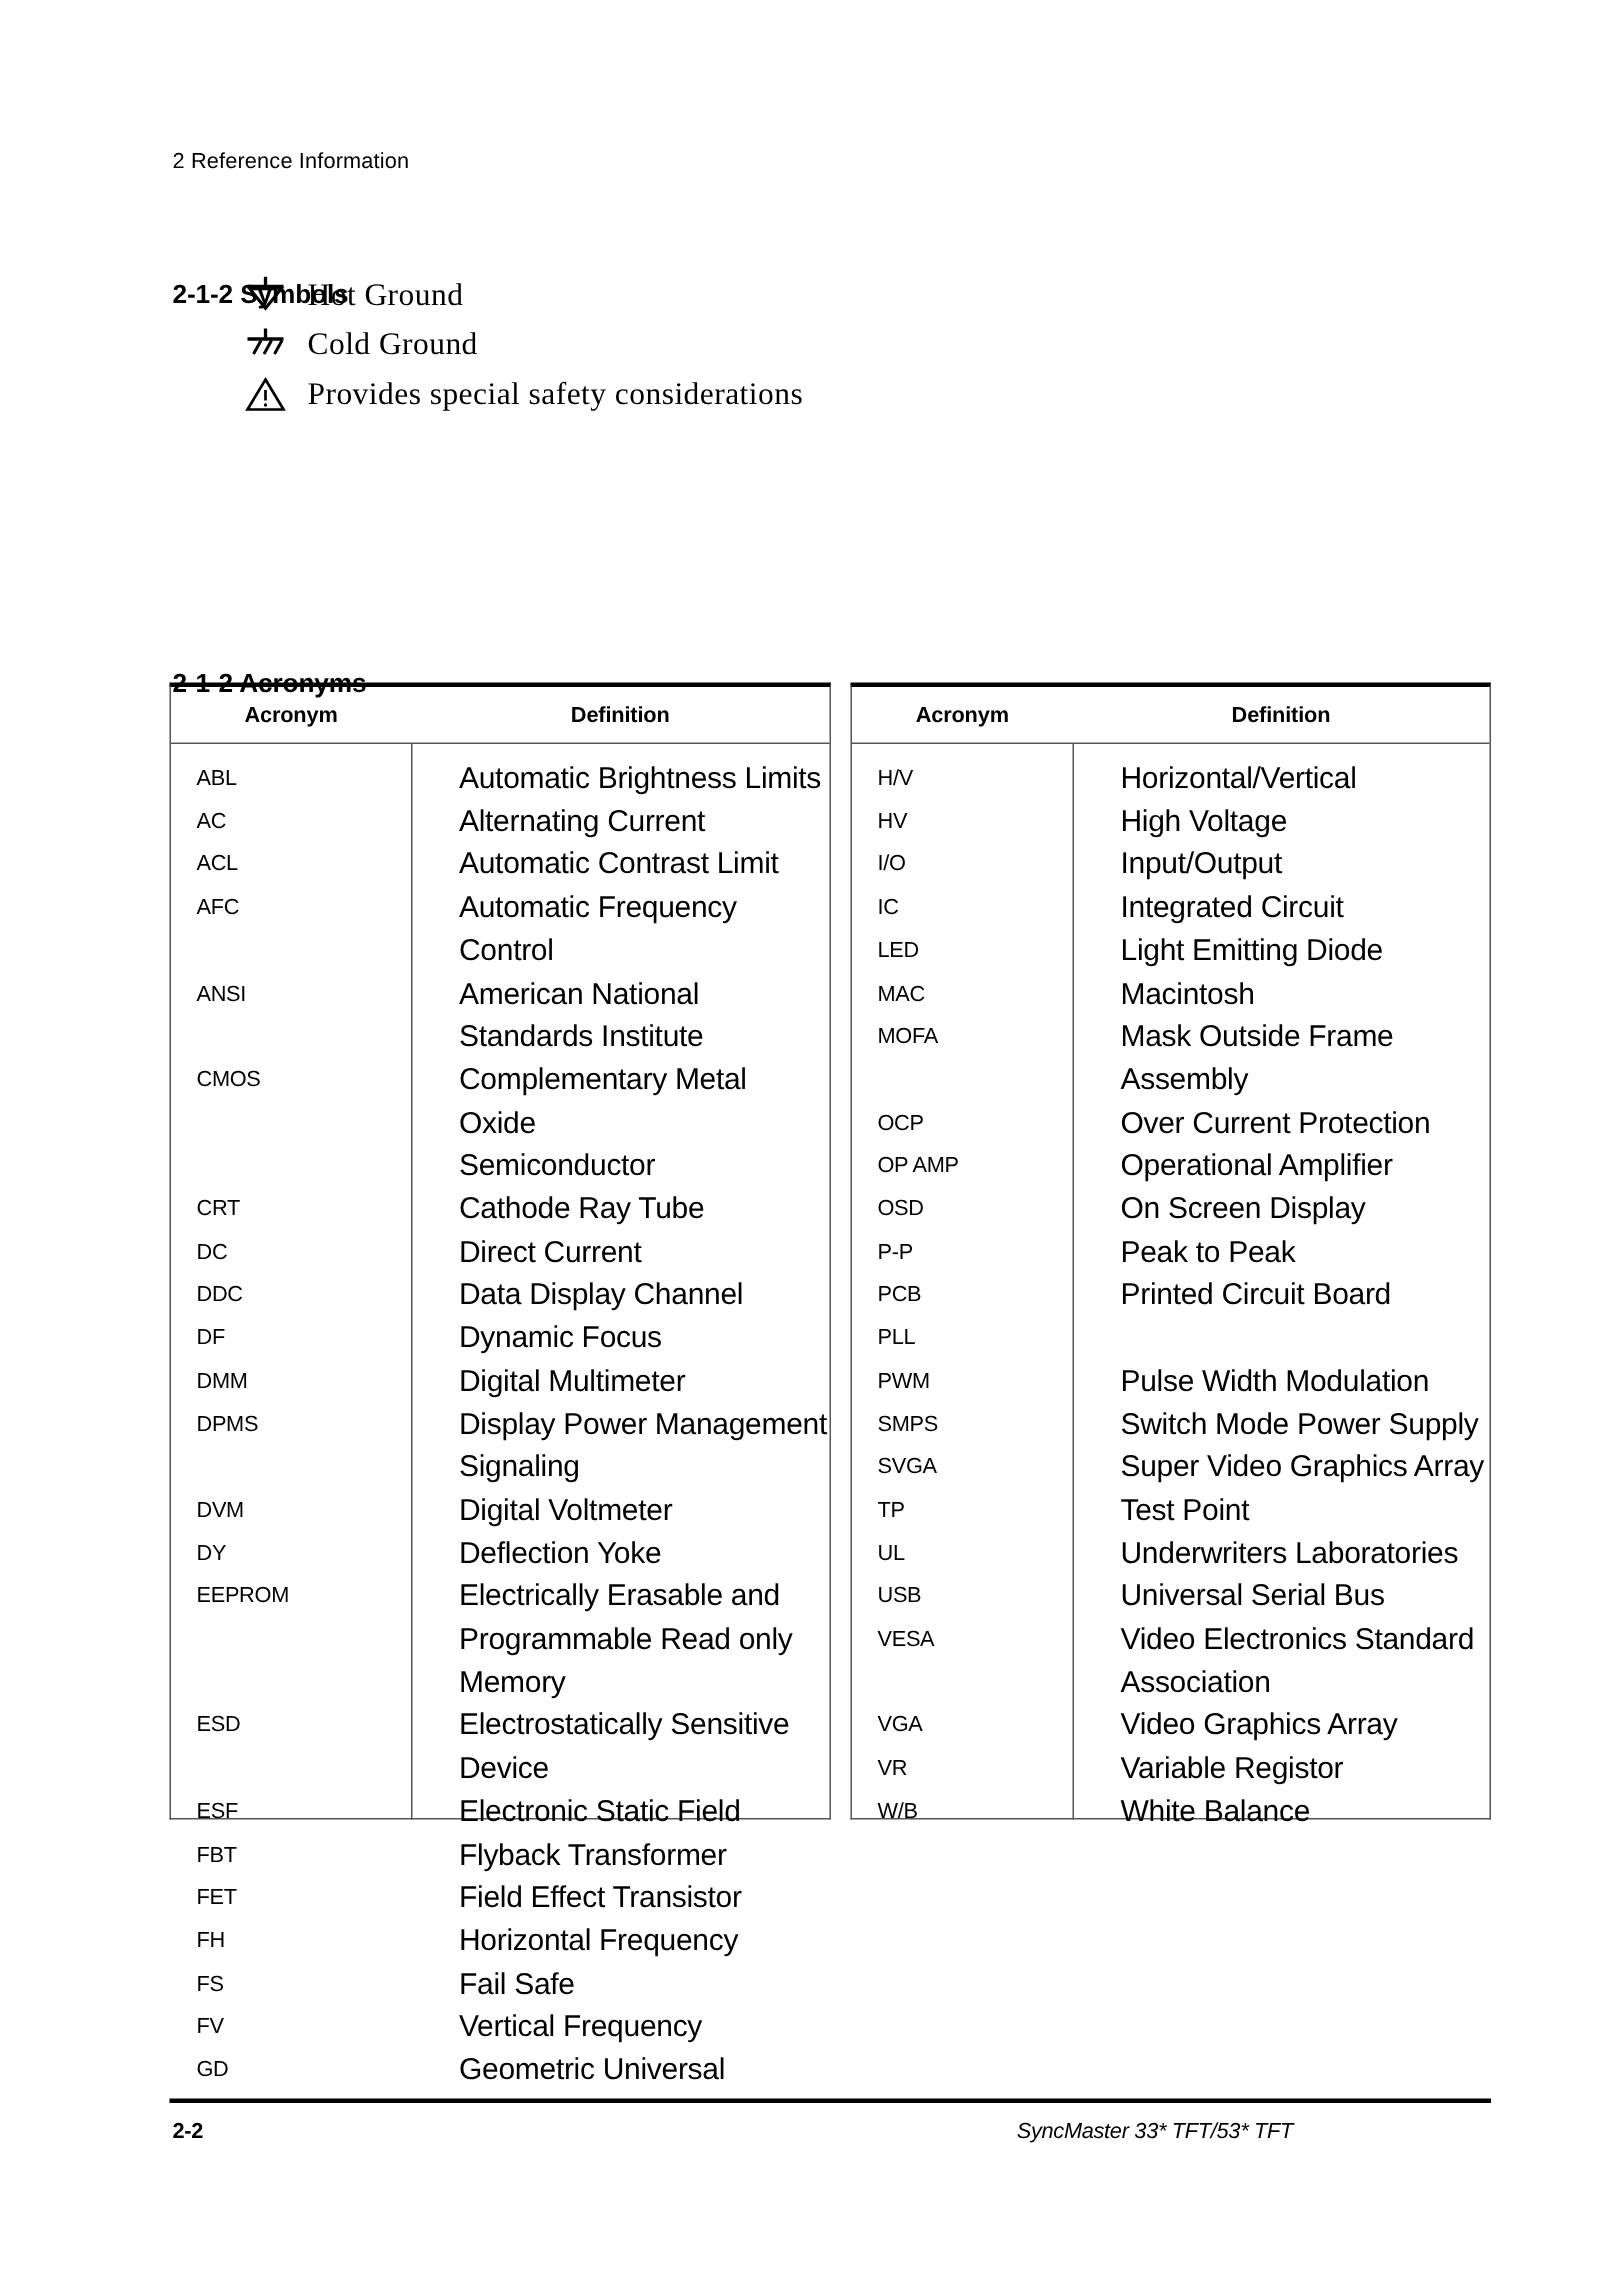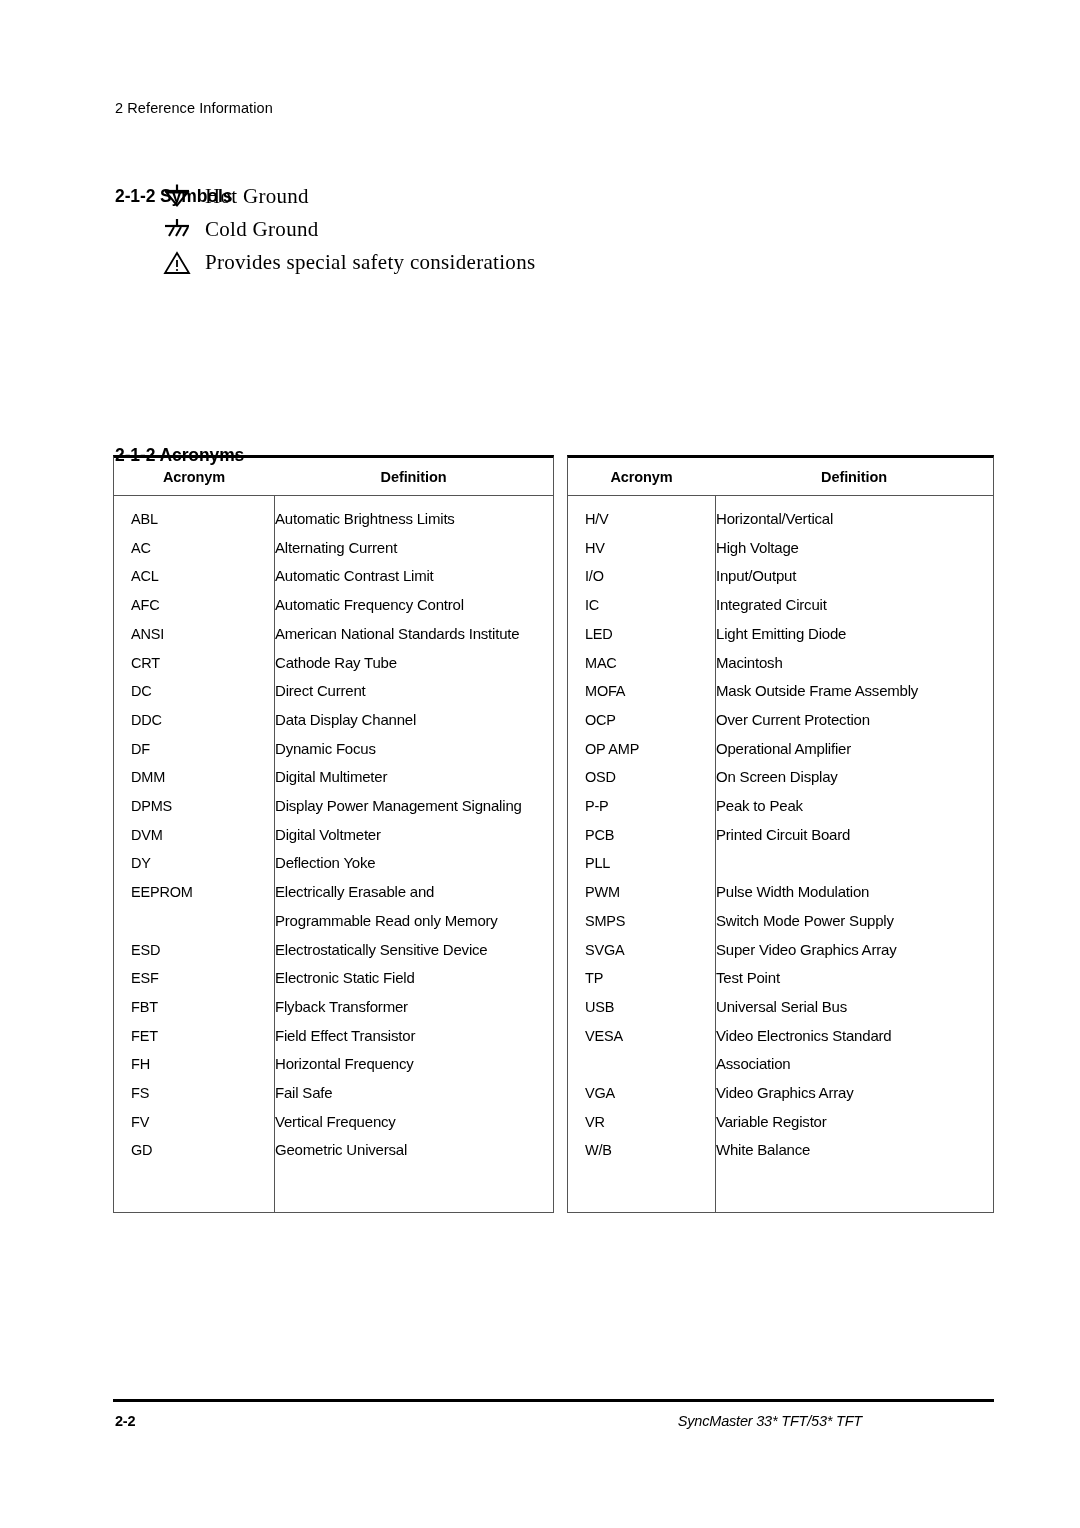--- a/index.html
+++ b/index.html
@@ -123,22 +123,22 @@
   }
   .acr-cell-acronym {
     box-sizing: border-box;
     padding-left: 17px;
     font-size: 14.5px;
     letter-spacing: -0.2px;
     line-height: 28.7px;
   }
   .acr-cell-def {
     box-sizing: border-box;
-    padding-left: 1px;
-    font-size: 15px;
+    padding-left: 32px;
+    font-size: 20px;
     letter-spacing: -0.2px;
     line-height: 28.7px;
   }
   .acr-cell-def .def-line { display: block; }
 
   
   #table-left .col-a { width: 160px; flex: 0 0 160px; }
   #table-left .col-b { width: 279px; flex: 1 1 auto; }
   
   #table-right .col-a { width: 147px; flex: 0 0 147px; }
@@ -266,20 +266,27 @@
                 <span class="def-line">Automatic Frequency Control</span>
               </div>
             </div>
             <div class="acr-row">
               <div class="acr-cell-acronym col-a">ANSI</div>
               <div class="acr-cell-def col-b">
                 <span class="def-line">American National Standards Institute</span>
               </div>
             </div>
             <div class="acr-row">
+              <div class="acr-cell-acronym col-a">CMOS</div>
+              <div class="acr-cell-def col-b">
+                <span class="def-line">Complementary Metal Oxide</span>
+                <span class="def-line">Semiconductor</span>
+              </div>
+            </div>
+            <div class="acr-row">
               <div class="acr-cell-acronym col-a">CRT</div>
               <div class="acr-cell-def col-b">
                 <span class="def-line">Cathode Ray Tube</span>
               </div>
             </div>
             <div class="acr-row">
               <div class="acr-cell-acronym col-a">DC</div>
               <div class="acr-cell-def col-b">
                 <span class="def-line">Direct Current</span>
               </div>
@@ -480,20 +487,26 @@
                 <span class="def-line">Super Video Graphics Array</span>
               </div>
             </div>
             <div class="acr-row">
               <div class="acr-cell-acronym col-a">TP</div>
               <div class="acr-cell-def col-b">
                 <span class="def-line">Test Point</span>
               </div>
             </div>
             <div class="acr-row">
+              <div class="acr-cell-acronym col-a">UL</div>
+              <div class="acr-cell-def col-b">
+                <span class="def-line">Underwriters Laboratories</span>
+              </div>
+            </div>
+            <div class="acr-row">
               <div class="acr-cell-acronym col-a">USB</div>
               <div class="acr-cell-def col-b">
                 <span class="def-line">Universal Serial Bus</span>
               </div>
             </div>
             <div class="acr-row">
               <div class="acr-cell-acronym col-a">VESA</div>
               <div class="acr-cell-def col-b">
                 <span class="def-line">Video Electronics Standard</span>
                 <span class="def-line">Association</span>

